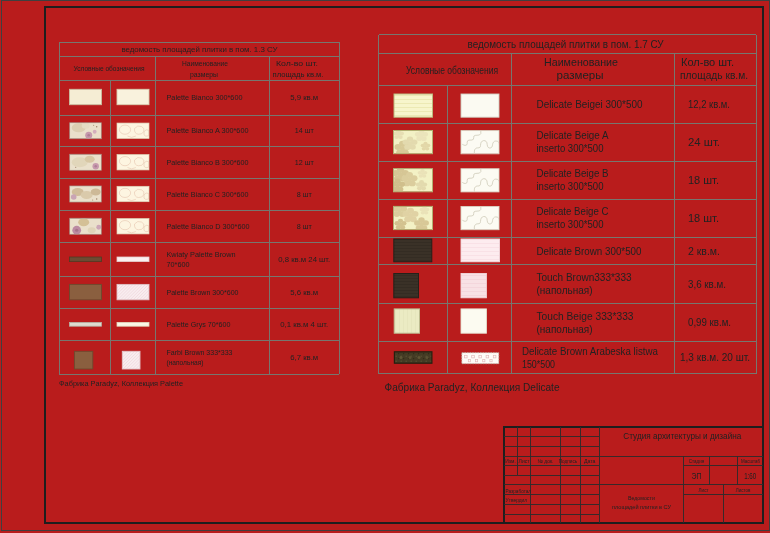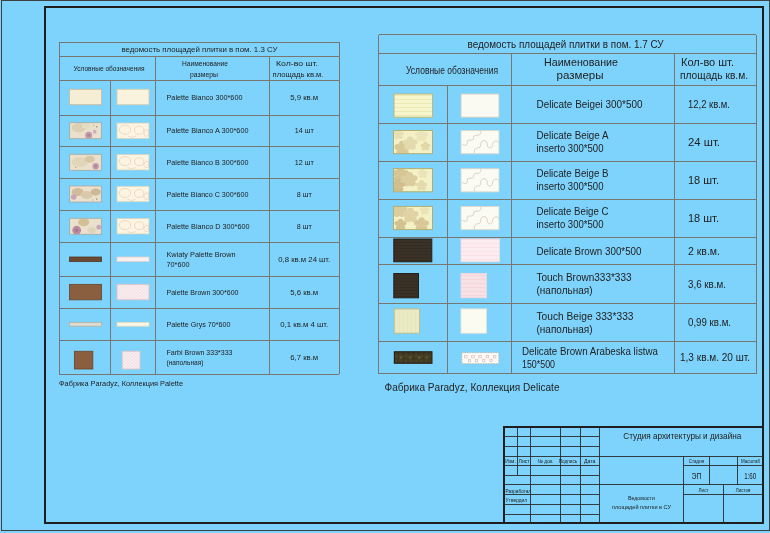--- a/index.html
+++ b/index.html
@@ -1,15 +1,15 @@
 <!DOCTYPE html>
 <html><head><meta charset="utf-8">
 <style>
 html,body{margin:0;padding:0;background:#ffffff;}
-#page{position:relative;width:770px;height:533px;background:#7dd3fc;overflow:hidden;}
+#page{position:relative;width:770px;height:533px;background:#b91c1c;overflow:hidden;}
 svg{display:block;}
 text{font-family:"Liberation Sans",sans-serif;fill:#222222;}
 </style></head><body>
 <div id="page">
 <svg width="770" height="533" viewBox="0 0 770 533">
 <defs>
 <pattern id="pinkhatch" width="2.2" height="2.2" patternUnits="userSpaceOnUse" patternTransform="rotate(45)">
           <rect width="2.2" height="2.2" fill="#f8edef"></rect>
           <line x1="0.3" y1="0" x2="0.3" y2="2.2" stroke="#efd6db" stroke-width="0.55"></line>
         </pattern>

